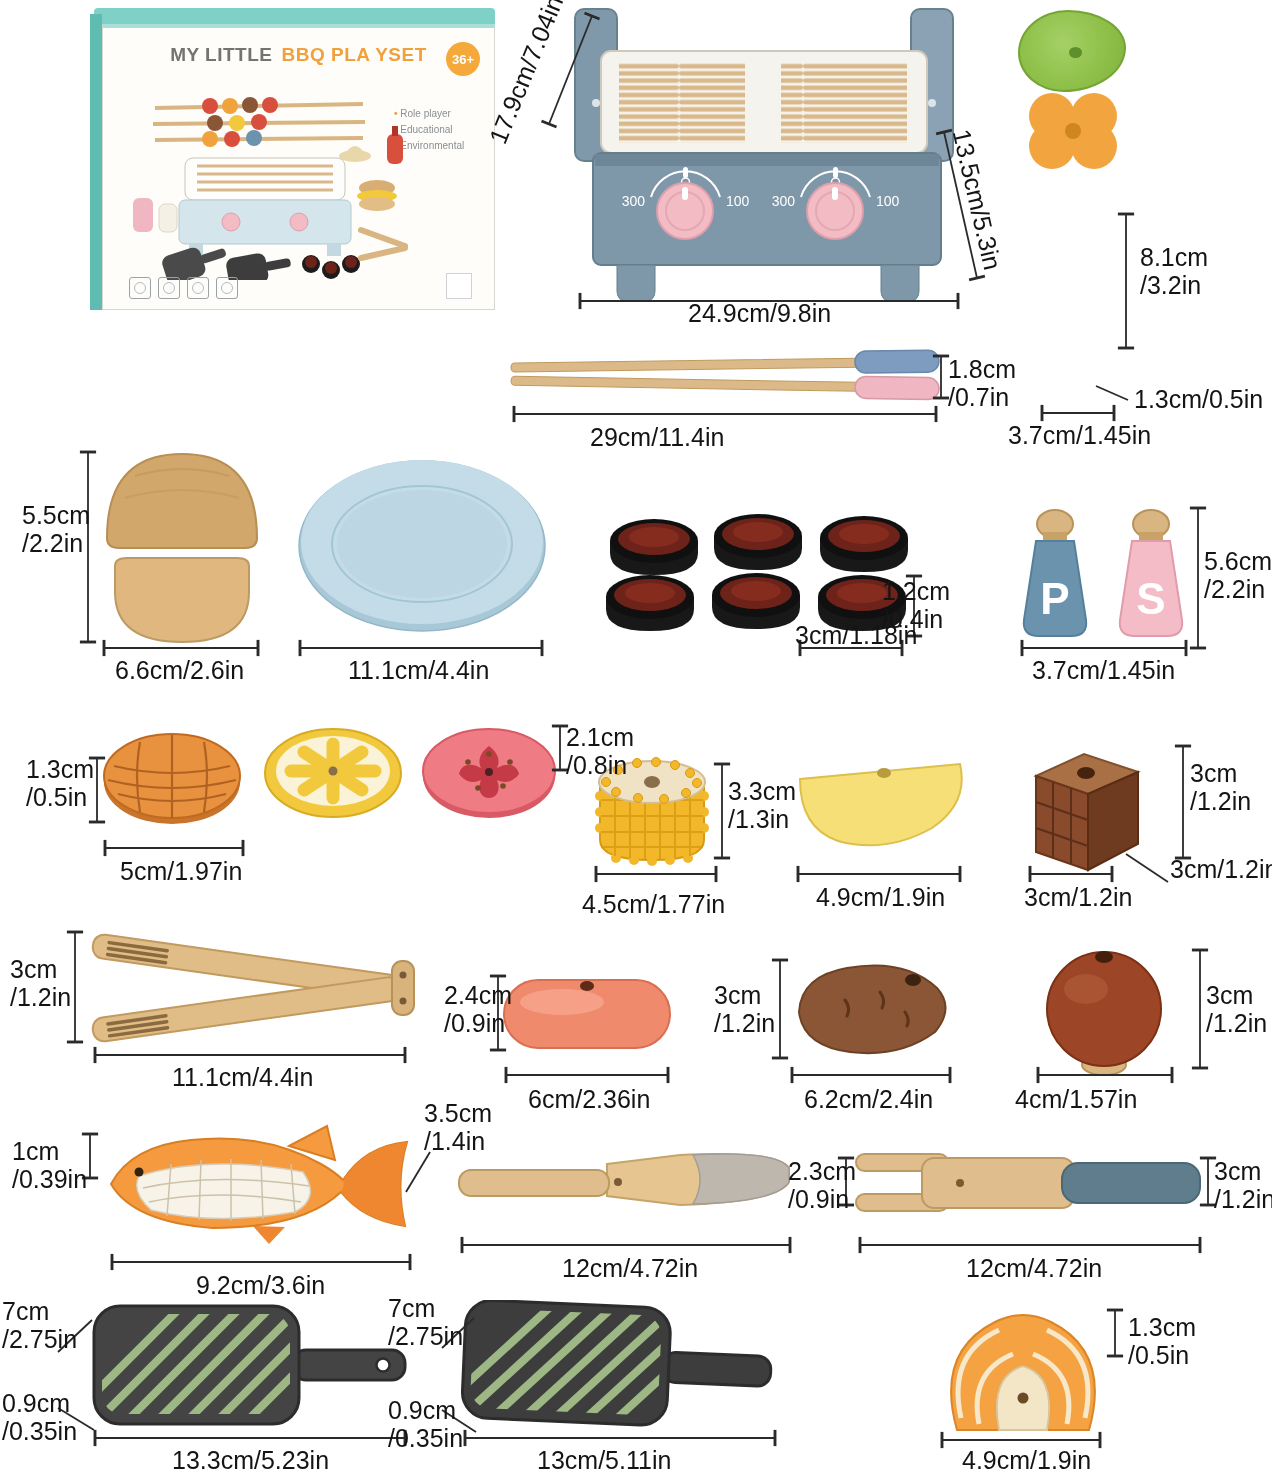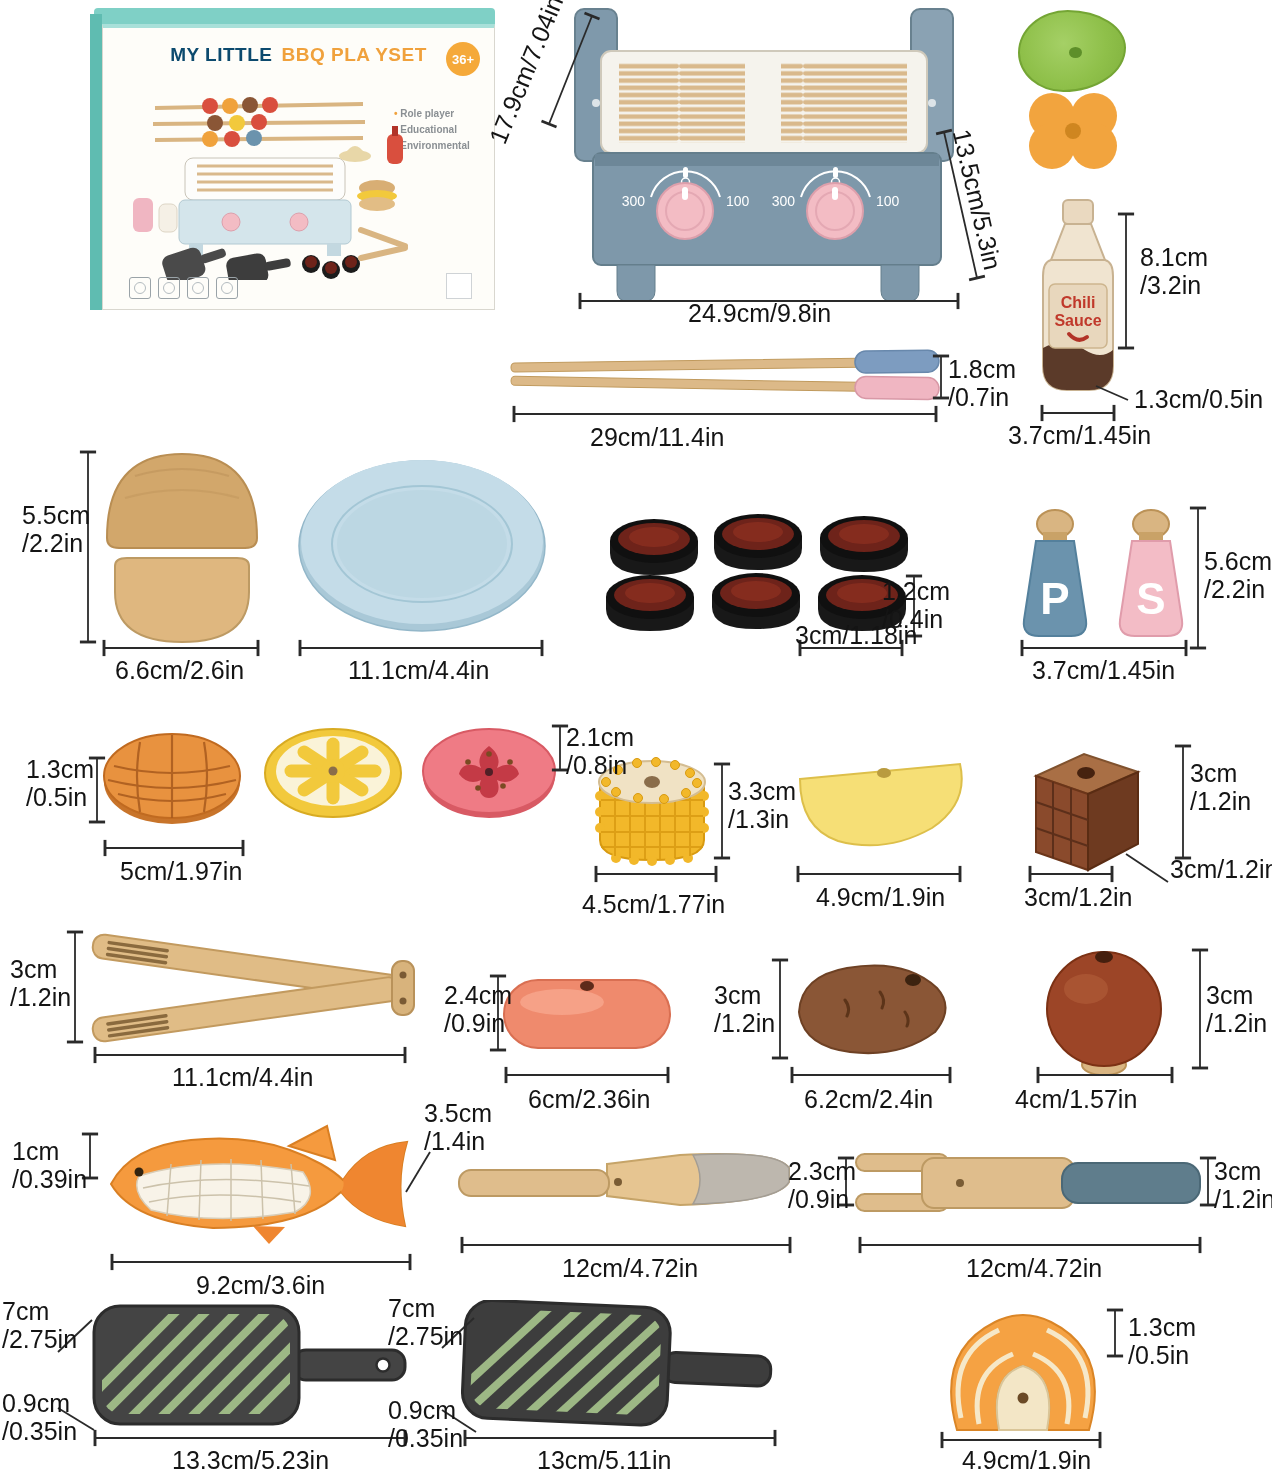--- a/index.html
+++ b/index.html
@@ -11,27 +11,27 @@
   .lbl.two span { display:block; }
   svg { display:block; }
 
   
   .box { position:absolute; left:90px; top:8px; width:405px; height:302px; }
   .box-lid { position:absolute; left:4px; top:0; right:0; height:16px; background:#7fd0c6; border-radius:4px 4px 0 0; }
   .box-side { position:absolute; left:0; top:6px; width:12px; bottom:0; background:#5fbcb1; }
   .box-front { position:absolute; left:12px; top:16px; right:0; bottom:0; background:#fefdf9;
                border:1px solid #d9d7cf; border-top:4px solid #a8e0d9; }
   .box-title { position:absolute; top:16px; left:0; right:0; text-align:center; font-weight:bold; font-size:19px; letter-spacing:.5px; }
-  .box-title .t1 { color:#0c4a6e; margin-right:9px; }
+  .box-title .t1 { color:#737373; margin-right:9px; }
   .box-title .t2 { color:#f0a13c; }
   .age-badge { position:absolute; top:14px; right:14px; width:34px; height:34px; border-radius:50%;
                background:#f5a93a; color:#fff; font-size:13px; font-weight:bold;
                display:flex; align-items:center; justify-content:center; }
   .features { position:absolute; top:80px; right:4px; width:96px; list-style:none; font-size:10px; color:#8a8f93; }
-  .features li { margin-bottom:5px;font-weight:bold; }
+  .features li { margin-bottom:5px; }
   .features li::before { content:"• "; color:#f0a13c; font-weight:bold; }
   .box-art { position:absolute; left:12px; top:52px; }
   .cert-row { position:absolute; left:26px; bottom:10px; display:flex; gap:7px; }
   .cert { width:22px; height:22px; border:1.5px solid #9aa3a8; border-radius:3px; position:relative; display:inline-block; }
   .cert::after { content:""; position:absolute; inset:4px; border:1.5px solid #b4bcc0; border-radius:50%; }
   .sticker { position:absolute; right:22px; bottom:10px; width:26px; height:26px; background:#fff; border:1px solid #cfd3d6; }
 
   
   .lettuce { position:absolute; left:1018px; top:10px; width:108px; height:82px;
              background:radial-gradient(circle at 42% 40%, #a5d066 0%, #8fc04a 55%, #7fb03c 100%);
@@ -172,32 +172,20 @@
     <svg width="115" height="82" viewBox="0 0 115 82">
       <circle cx="36" cy="26" r="23" fill="#f2a43e"></circle>
       <circle cx="78" cy="26" r="23" fill="#f2a43e"></circle>
       <circle cx="36" cy="56" r="23" fill="#f2a43e"></circle>
       <circle cx="78" cy="56" r="23" fill="#f2a43e"></circle>
       <rect x="30" y="20" width="54" height="42" fill="#f2a43e"></rect>
       <circle cx="57" cy="41" r="8" fill="#cf8620"></circle>
     </svg>
   </div>
 
-  <div class="abs" style="left:1025px;top:198px">
-    <svg width="110" height="200" viewBox="0 0 110 200">
-      <rect x="38" y="2" width="30" height="24" rx="5" fill="#ead9c0" stroke="#c8b291" stroke-width="2"></rect>
-      <path d="M40,26 L66,26 L80,62 L26,62 Z" fill="#f0e4d0" stroke="#c8b291" stroke-width="2"></path>
-      <path d="M26,62 Q18,64 18,78 L18,168 Q18,192 42,192 L64,192 Q88,192 88,168 L88,78 Q88,64 80,62 Z" fill="#f0e4d0" stroke="#c8b291" stroke-width="2"></path>
-      <path d="M18,150 Q40,138 60,152 Q76,162 88,152 L88,168 Q88,192 64,192 L42,192 Q18,192 18,168 Z" fill="#5b3a29"></path>
-      <rect x="24" y="86" width="58" height="64" rx="6" fill="#e8d7bd" stroke="#cdb58e" stroke-width="1.5"></rect>
-      <text x="53" y="110" font-size="16" font-weight="bold" fill="#c0392b" text-anchor="middle">Chili</text>
-      <text x="53" y="128" font-size="16" font-weight="bold" fill="#c0392b" text-anchor="middle">Sauce</text>
-      <path d="M44,136 q9,10 18,3" stroke="#b23328" stroke-width="4" fill="none" stroke-linecap="round"></path>
-    </svg>
-  </div>
 
   <div class="abs" style="left:505px;top:348px">
     <svg width="440" height="55" viewBox="0 0 440 55">
       <g transform="rotate(-0.8 220 18)">
         <rect x="6" y="12" width="352" height="9" rx="4" fill="#dcb988" stroke="#c09a5d"></rect>
         <rect x="350" y="5" width="84" height="22" rx="11" fill="#7d9cc0" stroke="#6888ac" stroke-width="1.5"></rect>
       </g>
       <g transform="rotate(1 220 38)">
         <rect x="6" y="32" width="352" height="9" rx="4" fill="#dcb988" stroke="#c09a5d"></rect>
         <rect x="350" y="26" width="84" height="22" rx="11" fill="#f0b6c2" stroke="#d898a6" stroke-width="1.5"></rect>

